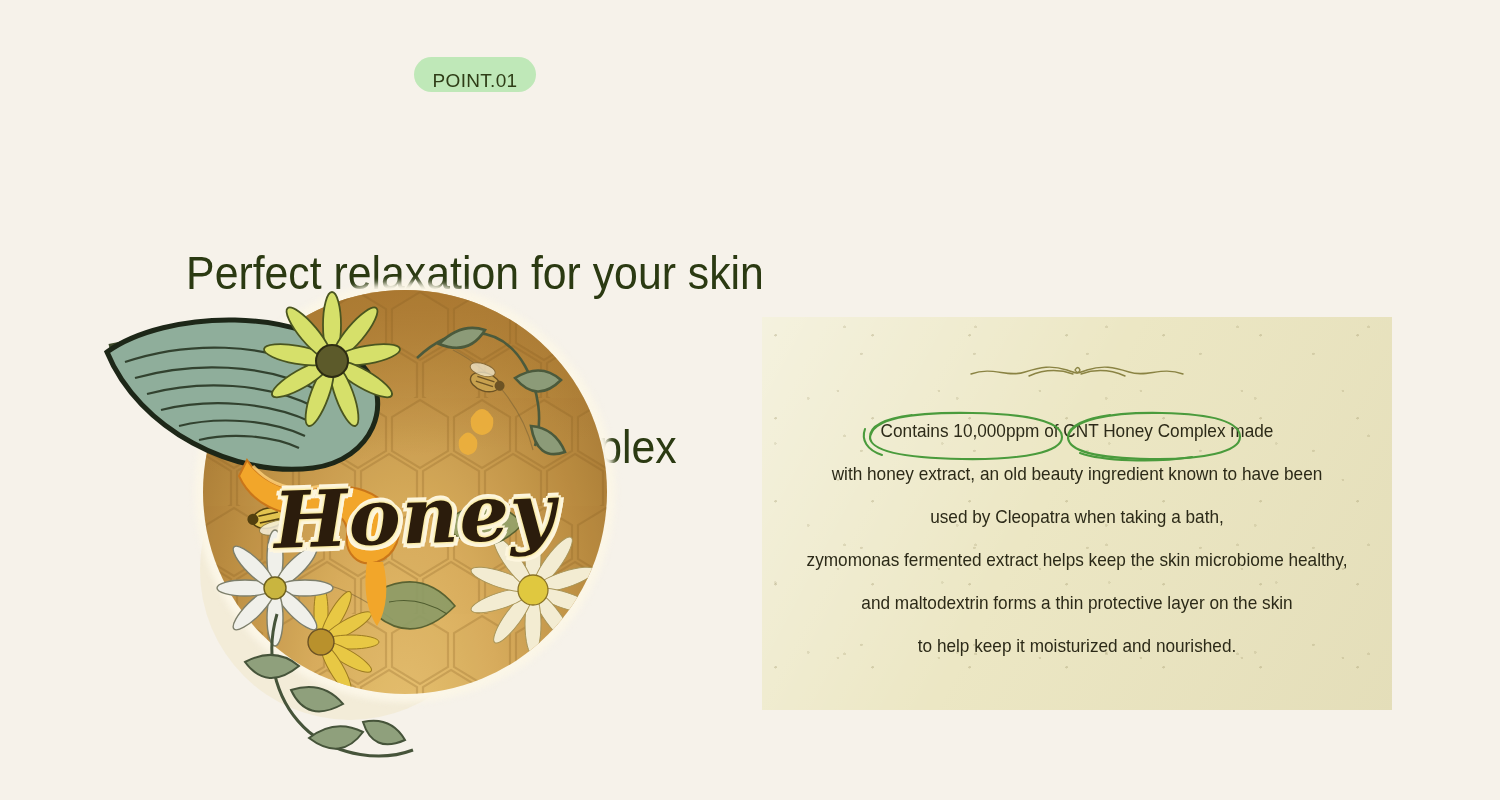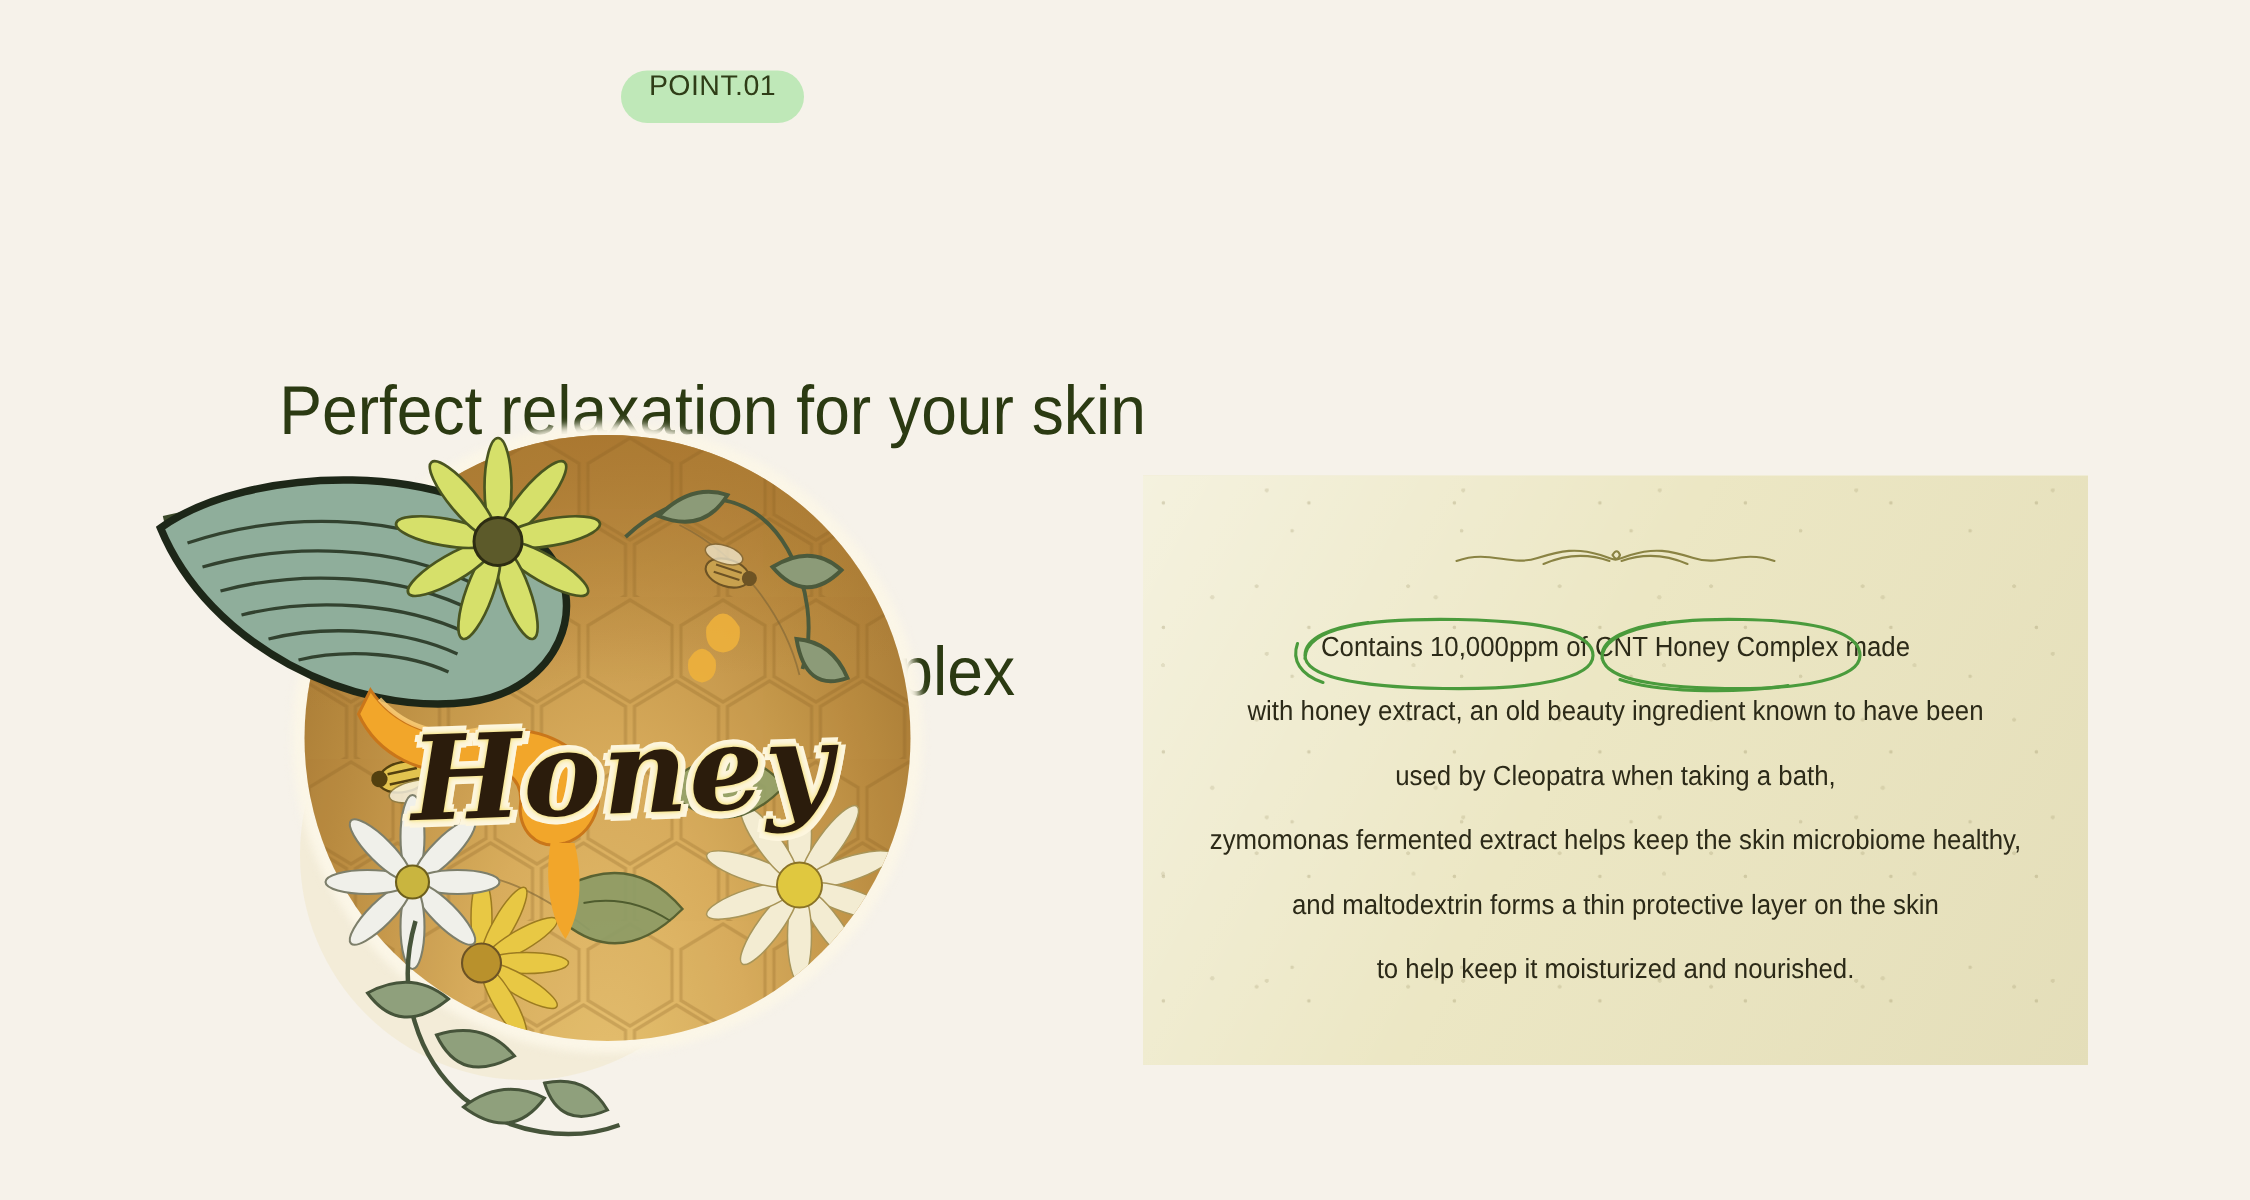--- a/index.html
+++ b/index.html
@@ -18,30 +18,30 @@
     position: relative;
     width: 1500px;
     height: 800px;
     background: #f6f2ea;
   }
 
   
   .badge {
     position: absolute;
     left: 414px;
-    top: 47px;
+    top: 57px;
     width: 122px;
     height: 35px;
     border-radius: 18px;
     background: #bfe8b8;
     color: #2f3d17;
     font-size: 19px;
     letter-spacing: 0.3px;
     display: flex;
-    align-items: flex-start;
+    align-items: flex-end;
     justify-content: center;
   }
 
   
   .headline {
     position: absolute;
     left: 40px;
     top: 128px;
     width: 870px;
     text-align: center;

